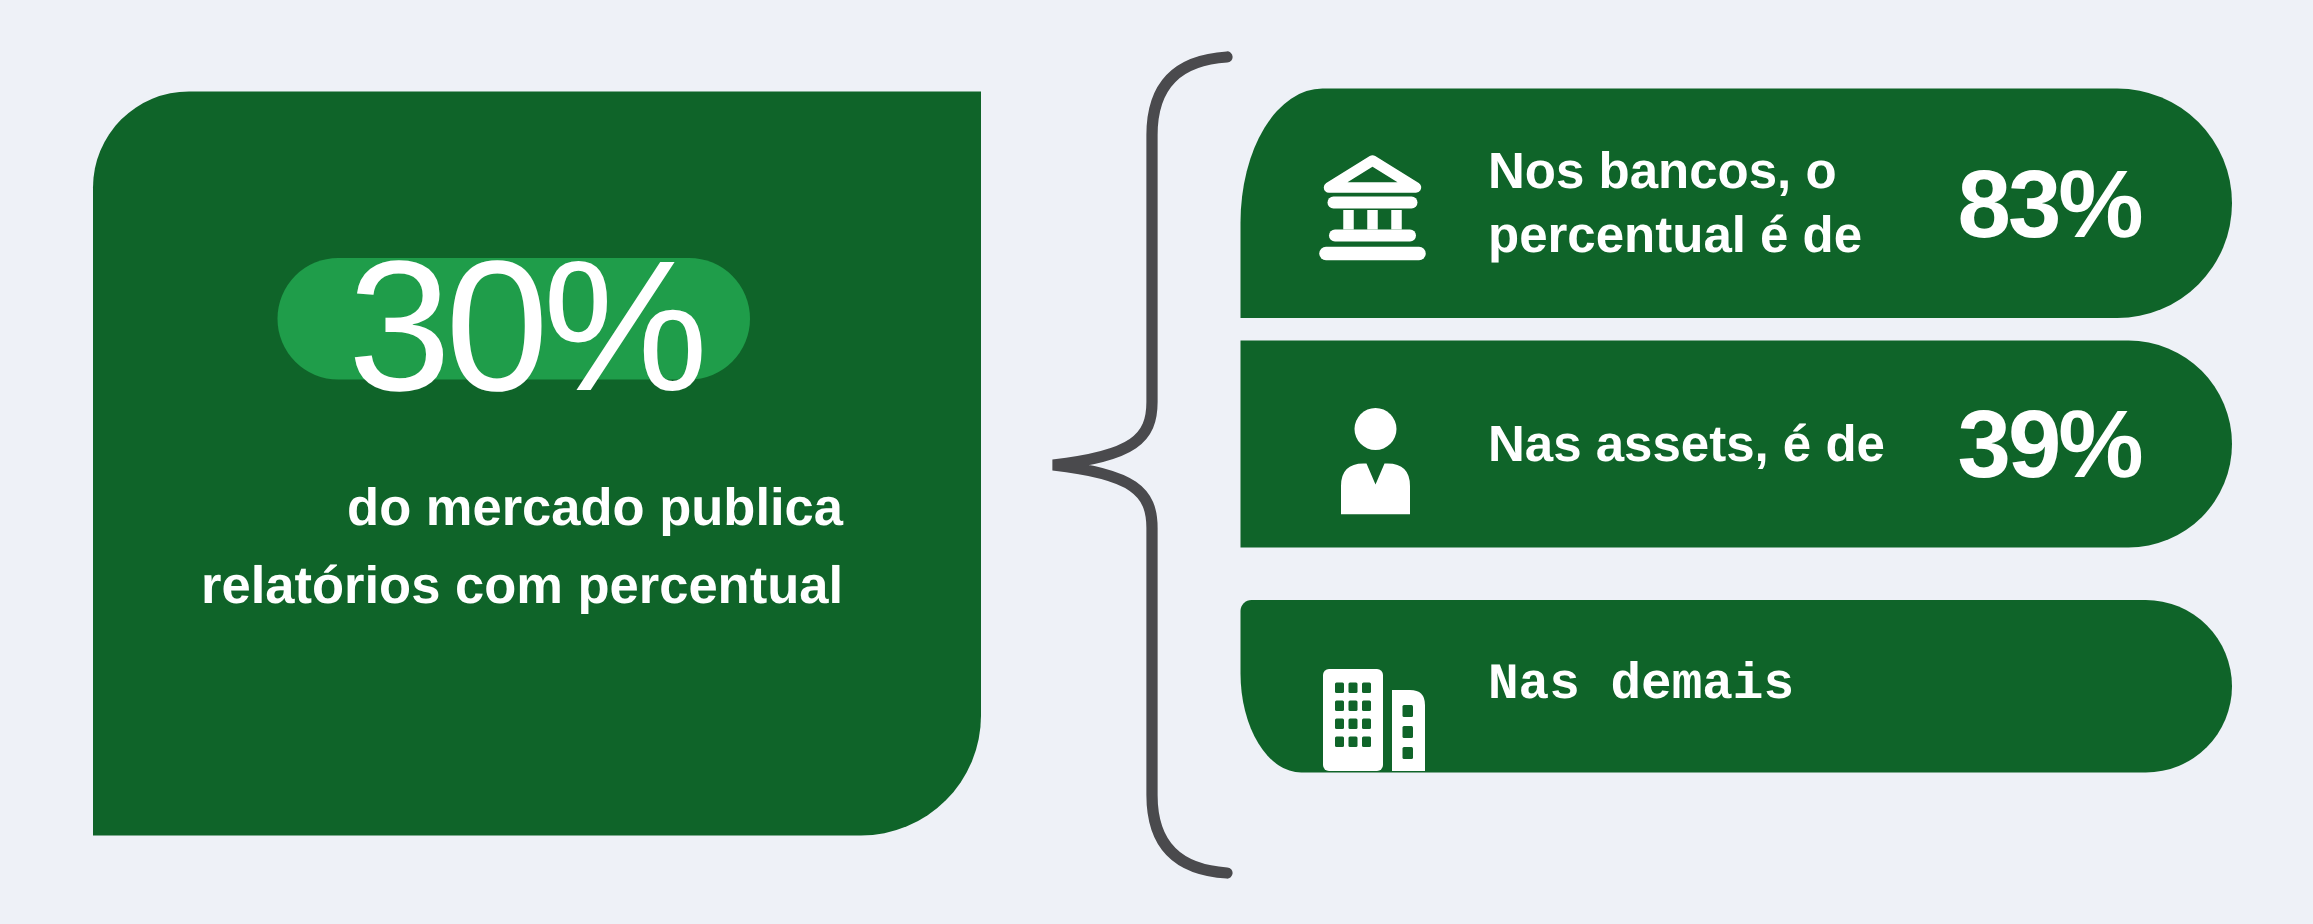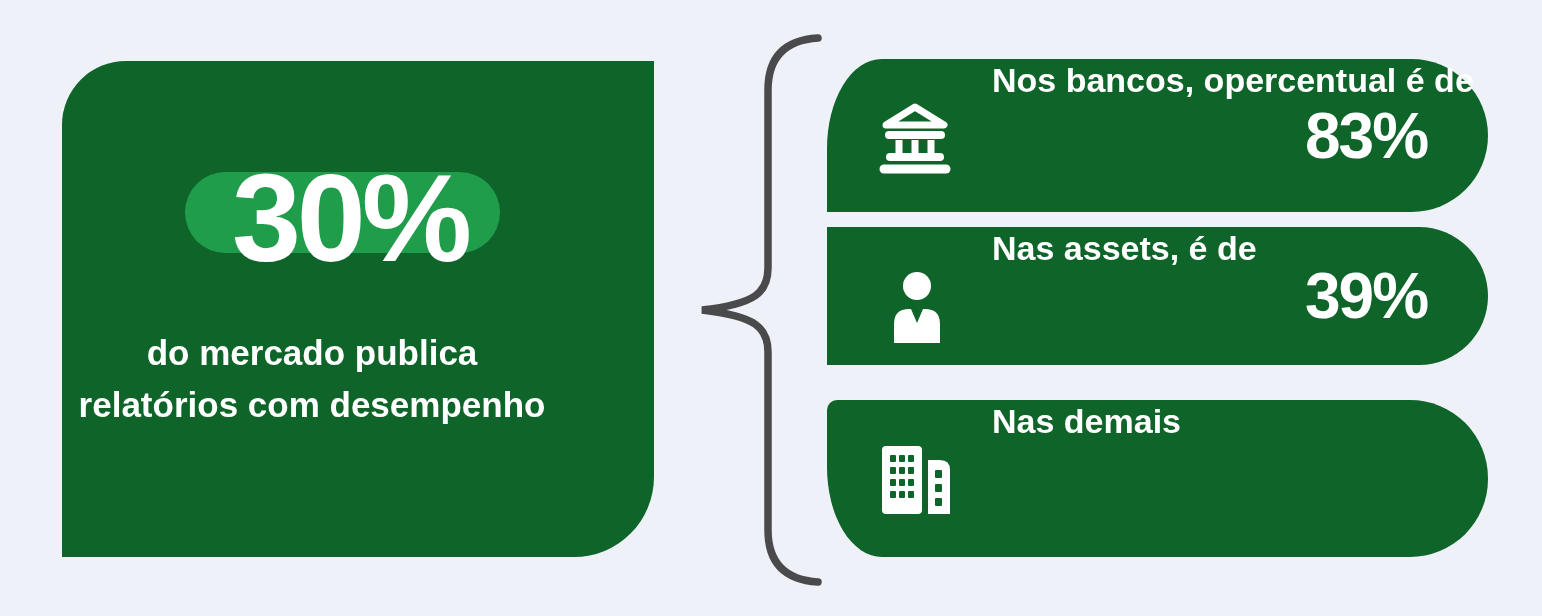--- a/index.html
+++ b/index.html
@@ -27,53 +27,52 @@
     border-radius:64px 0 80px 0;
   }
   .hero-pill{
     position:absolute;left:123px;top:111px;width:315px;height:81px;
     background:var(--green-light);
     border-radius:41px;
   }
   .hero-value{
     position:absolute;left:0;top:72px;width:576px;height:170px;
     text-align:center;
-    font-size:124px;font-weight:700;letter-spacing:-4px;
+    font-size:124px;font-weight:400;letter-spacing:-4px;
     line-height:170px;
     color:var(--text);
   }
   .hero-desc{
     position:absolute;left:0;top:252px;width:500px;
-    text-align:center;
+    text-align:right;
     font-size:35px;font-weight:700;line-height:52px;
     color:var(--text);
-    margin-top:14px;
   }
 
   
   .brace-svg{position:absolute;left:692px;top:30px;width:136px;height:560px;}
   .brace-svg path{stroke:var(--brace);stroke-width:7.5;fill:none;stroke-linecap:round;}
 
   
   .stat-bar{
     position:absolute;left:827px;width:661px;
     background:var(--green-dark);
   }
   .bar-1{top:59px;height:153px;border-radius:55px 77px 77px 0 / 90px 77px 77px 0;}
   .bar-2{top:227px;height:138px;border-radius:0 78px 78px 0;}
-  .bar-3{top:400px;height:157px;border-radius:10px 78px 78px 55px / 10px 78px 78px 90px;}
+  .bar-3{top:400px;height:115px;border-radius:10px 78px 78px 55px / 10px 78px 78px 90px;font-family:Liberation Mono, monospace;}
 
   .bar-icon{position:absolute;color:#fff;}
   .bar-1 .bar-icon{left:48px;top:39px;}
   .bar-2 .bar-icon{left:61px;top:44px;}
   .bar-3 .bar-icon{left:55px;top:46px;}
 
   .bar-label{
     position:absolute;left:165px;top:0;height:100%;
-    display:flex;flex-direction:row;justify-content:center;
+    display:flex;flex-direction:column;justify-content:center;
     font-size:34px;font-weight:700;line-height:43px;
     color:var(--text);
   }
   .bar-value{
     position:absolute;left:478px;top:0;height:100%;
     display:flex;align-items:center;
     font-size:64px;font-weight:700;letter-spacing:-2px;
     color:var(--text);
   }
   .win{fill:var(--green-dark);}
@@ -81,21 +80,21 @@
 </head>
 <body>
 
 <div class="canvas">
 
   <div class="left-panel">
     <div class="hero-pill"></div>
     <div class="hero-value">30%</div>
     <div class="hero-desc">
       <div>do mercado publica</div>
-      <div>relatórios com desempenho</div>
+      <div>relatórios com percentual</div>
     </div>
   </div>
 
   <svg class="brace-svg" viewBox="0 0 136 560">
     <path d="M126 8 C 94 10, 76 26, 76 60 L76 238 C76 262, 64 274, 10 280 C64 286, 76 298, 76 322 L76 500 C76 534, 94 550, 126 552"></path>
   </svg>
 
   <div class="stat-bar bar-1">
     <svg class="bar-icon" width="80" height="76" viewBox="0 0 80 76">
       <path d="M11 27 L40 9 L69 27 Z" fill="none" stroke="currentColor" stroke-width="7" stroke-linejoin="round"></path>

